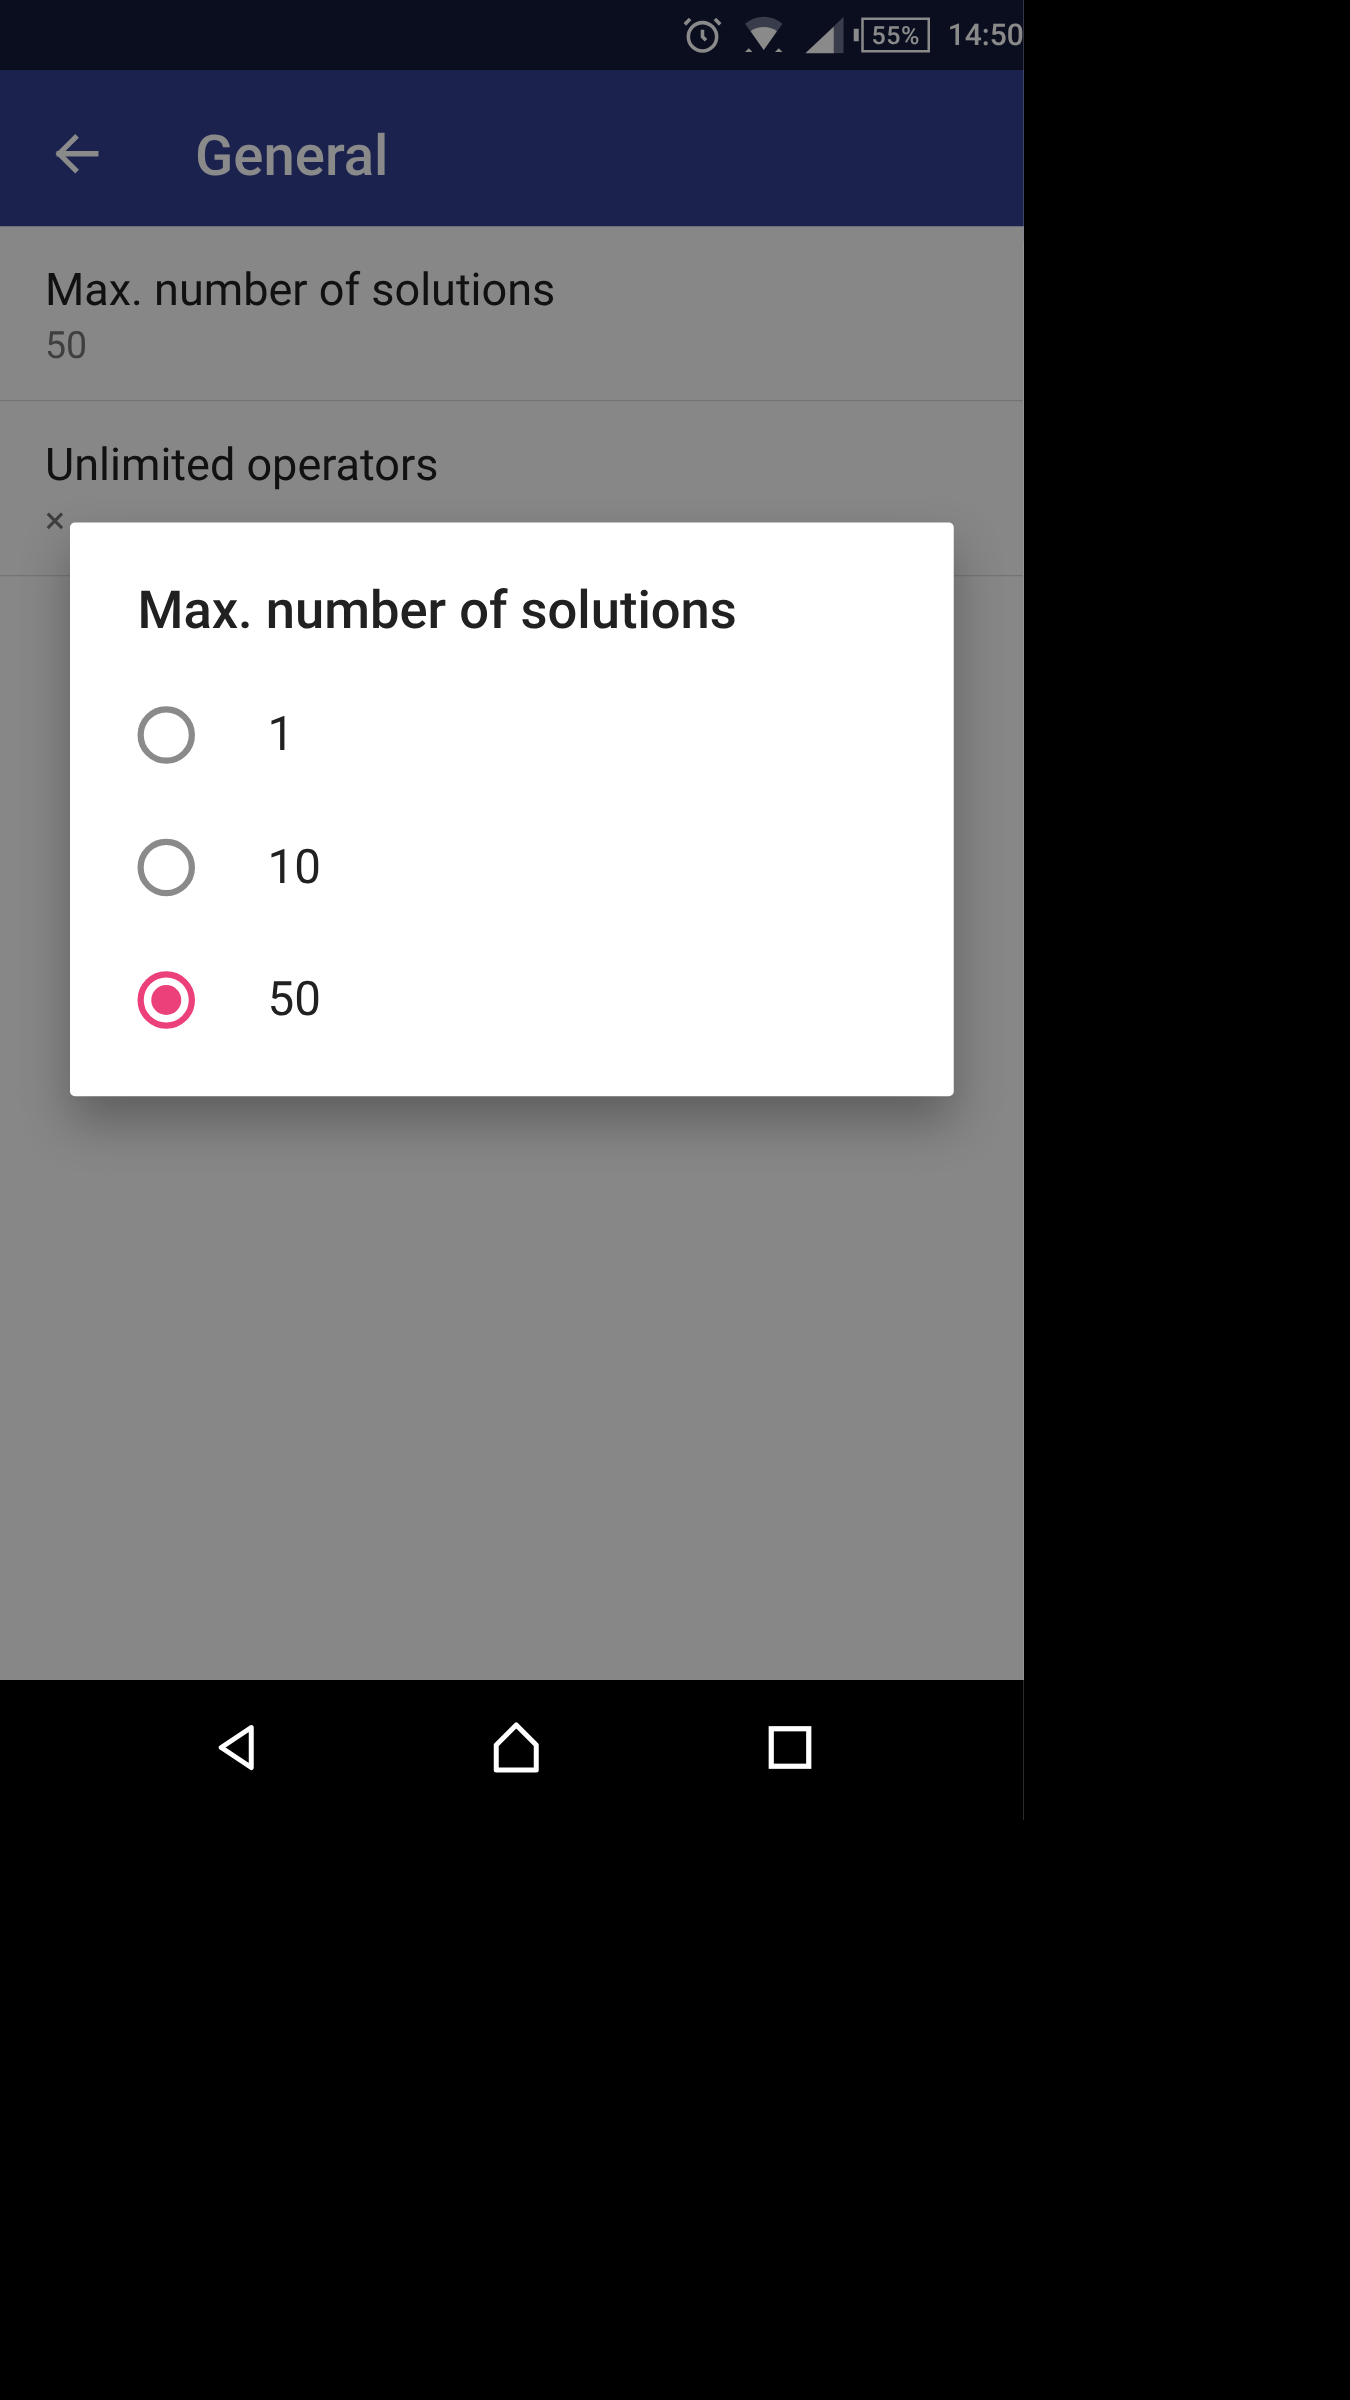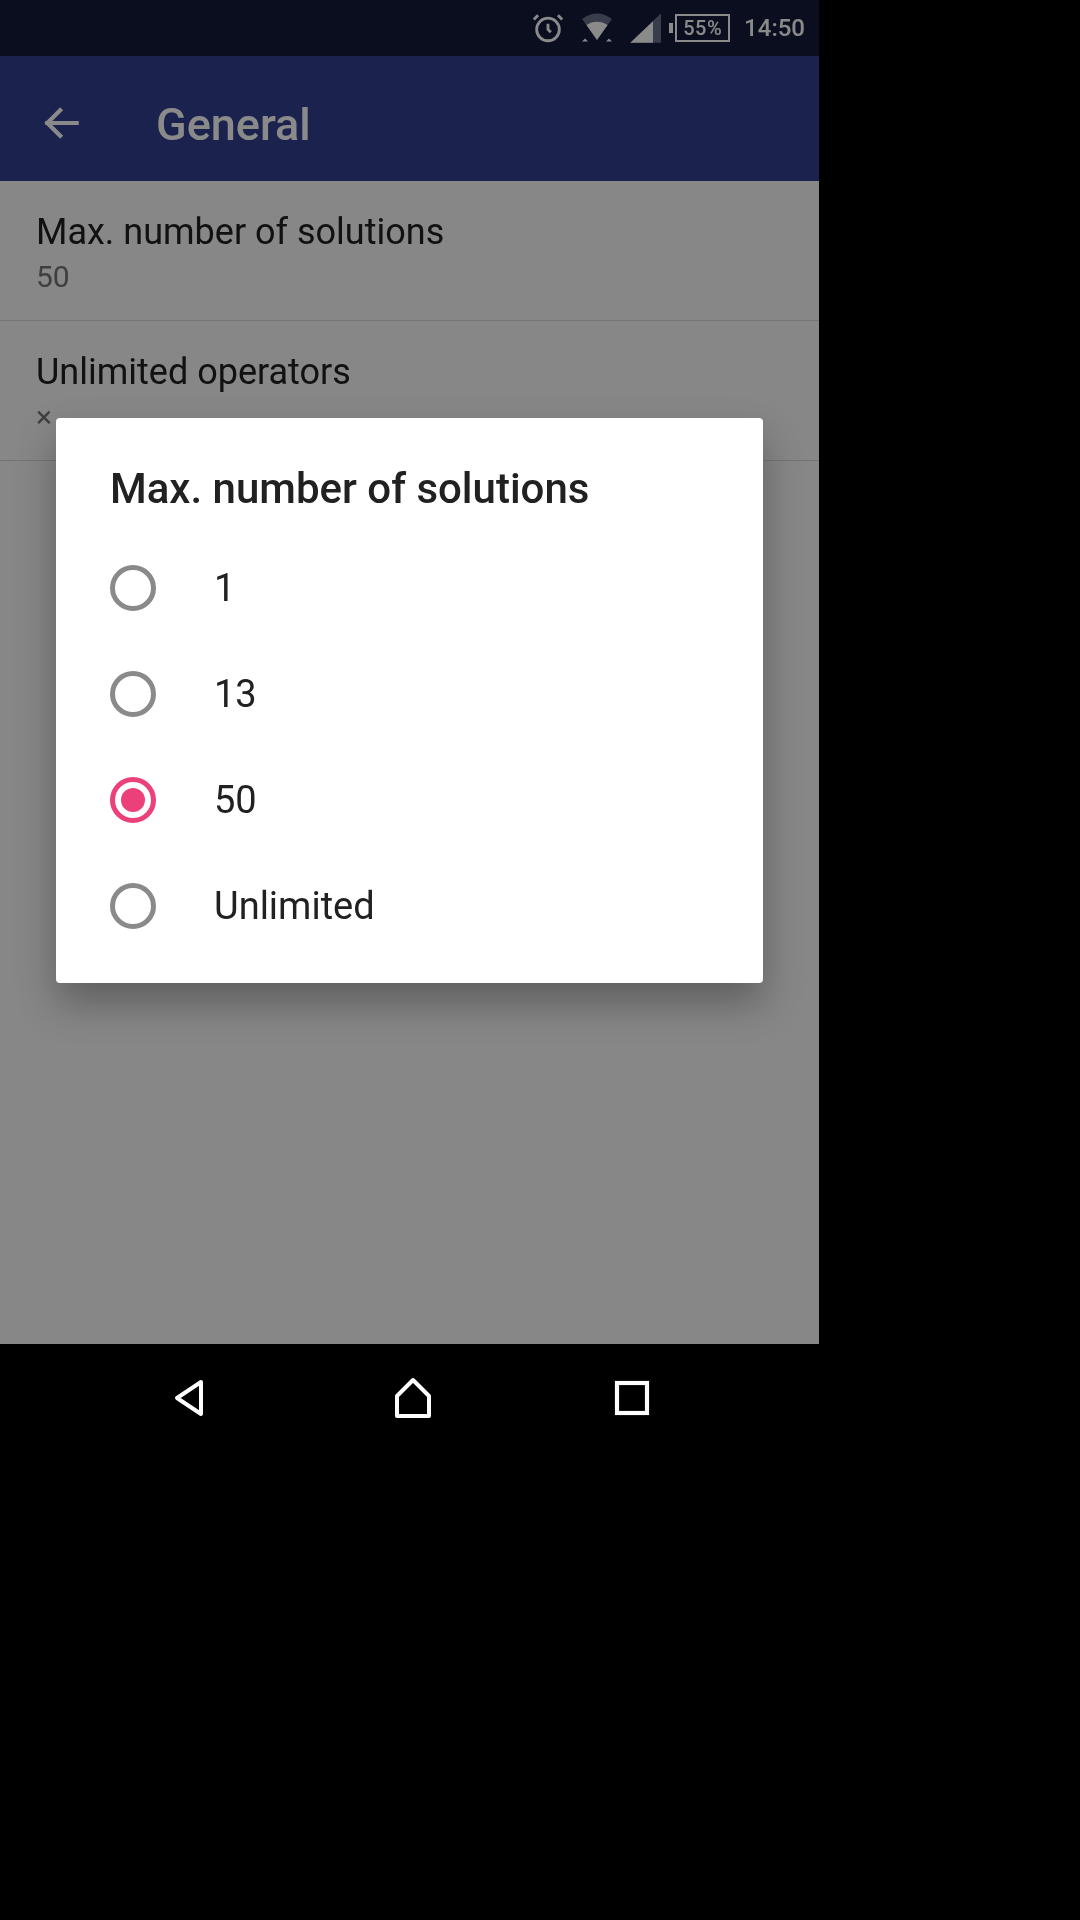--- a/index.html
+++ b/index.html
@@ -23,21 +23,20 @@
 
     
     .status-bar {
       position: absolute;
       top: 0; left: 0; right: 0;
       height: 56px;
       background: #141a3a;
       display: flex;
       justify-content: flex-end;
       align-items: center;
-      padding-right: 14px;
       gap: 14px;
       color: #fff;
     }
     .status-bar .alarm-icon svg,
     .status-bar .wifi-icon svg,
     .status-bar .signal-icon svg {
       display: block;
     }
     .battery-box {
       display: flex;
@@ -236,29 +235,25 @@
 
   <div class="dialog">
     <div class="dialog-title">Max. number of solutions</div>
 
     <div class="radio-row">
       <span class="radio"></span>
       <span class="radio-label">1</span>
     </div>
     <div class="radio-row">
       <span class="radio"></span>
-      <span class="radio-label">13</span>
+      <span class="radio-label">10</span>
     </div>
     <div class="radio-row">
       <span class="radio selected"></span>
       <span class="radio-label">50</span>
-    </div>
-    <div class="radio-row">
-      <span class="radio"></span>
-      <span class="radio-label">Unlimited</span>
     </div>
   </div>
 
   <div class="nav-bar">
     <span>
       <svg width="48" height="48" viewBox="0 0 24 24" fill="none" stroke="#fff" stroke-width="2" stroke-linejoin="round">
         <path d="M17 4 L5 12 L17 20 Z"></path>
       </svg>
     </span>
     <span>

